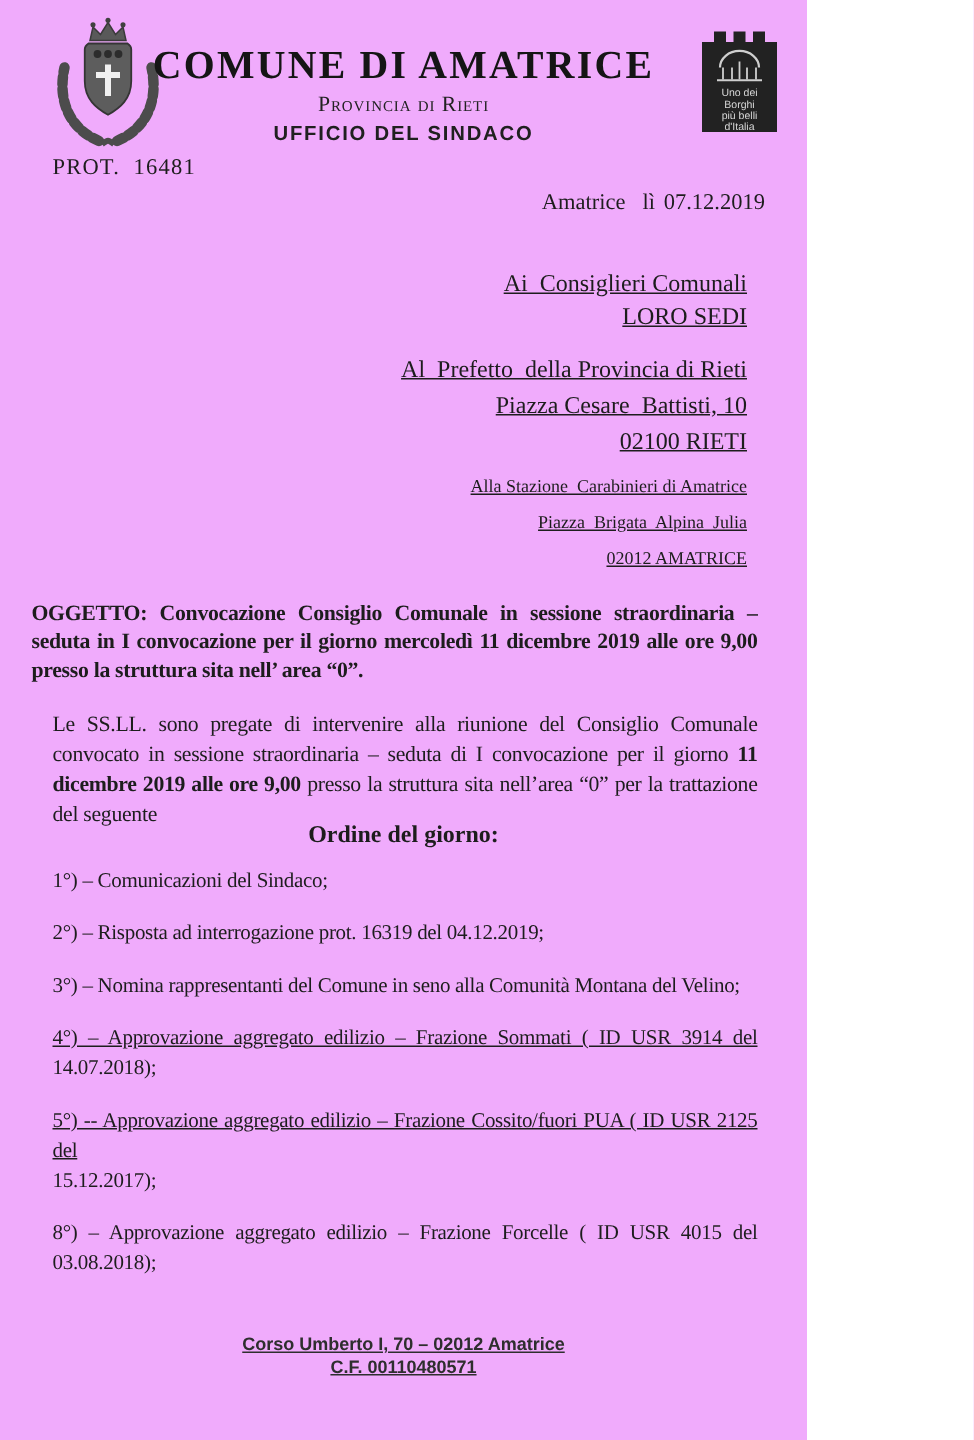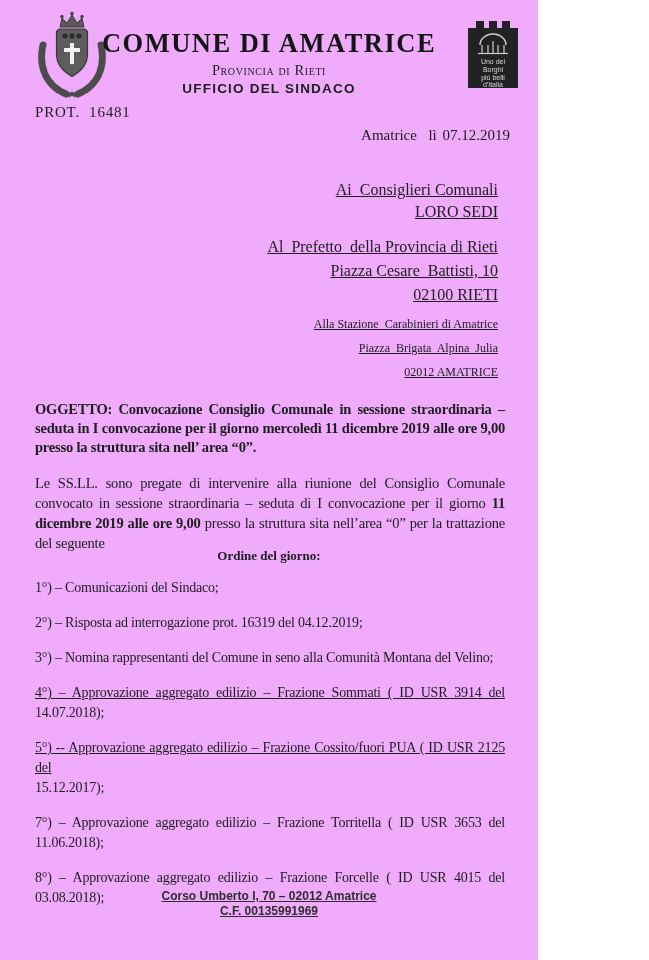--- a/index.html
+++ b/index.html
@@ -28,31 +28,31 @@
   
   .prot{position:absolute;left:35px;top:104px;font-size:15px;letter-spacing:.8px;white-space:pre;}
   .date-line{position:absolute;right:28px;top:127px;font-size:15px;white-space:pre;word-spacing:2px;}
   .rcpt{position:absolute;right:40px;text-align:right;}
   .rcpt div{white-space:pre;text-decoration:underline;}
   .rcpt-1{top:179px;font-size:16px;line-height:22px;}
   .rcpt-2{top:235px;font-size:16px;line-height:24px;}
   .rcpt-3{top:312px;font-size:12px;line-height:24px;}
   
   .subject{
-    position:absolute;left:35px;right:33px;top:400px;
+    position:absolute;left:21px;right:33px;top:400px;
     font-size:14.5px;font-weight:bold;line-height:19px;text-align:justify;letter-spacing:-.2px;
   }
   .body-par{
     position:absolute;left:35px;right:33px;top:473px;margin:0;
     font-size:14.5px;line-height:20px;text-align:justify;letter-spacing:-.2px;
   }
   .body-par .b{font-weight:bold;}
   .agenda-title{
     position:absolute;left:0;right:0;top:548px;text-align:center;
-    font-size:13px;font-weight:bold;
+    font-size:16px;font-weight:bold;
   }
   
   .agenda{position:absolute;left:35px;right:33px;top:578px;font-size:14px;letter-spacing:-.2px;}
   .agenda-item{line-height:20px;margin-bottom:15px;text-align:justify;}
   .agenda-item .l1{text-align:justify;text-align-last:justify;text-decoration:underline;}
   .agenda-item .l2{text-align:left;}
   
   .footer{
     position:absolute;left:0;right:0;top:889px;text-align:center;
     font-family:"Liberation Sans", sans-serif;font-size:12px;font-weight:bold;
@@ -126,22 +126,21 @@
     <div class="agenda-item">2°) – Risposta ad interrogazione prot. 16319 del 04.12.2019;</div>
     <div class="agenda-item">3°) – Nomina rappresentanti del Comune in seno alla Comunità Montana del Velino;</div>
     <div class="agenda-item">
       <div class="l1">4°) – Approvazione aggregato edilizio – Frazione Sommati ( ID USR 3914 del</div>
       <div class="l2">14.07.2018);</div>
     </div>
     <div class="agenda-item">
       <div class="l1">5°) -- Approvazione aggregato edilizio – Frazione Cossito/fuori PUA ( ID USR 2125 del</div>
       <div class="l2">15.12.2017);</div>
     </div>
-    <div class="agenda-item">7°) – Approvazione aggregato edilizio – Frazione Torritella ( ID USR 3653 del 11.06.2018);</div>
     <div class="agenda-item">8°) – Approvazione aggregato edilizio – Frazione Forcelle ( ID USR 4015 del 03.08.2018);</div>
   </div>
 
   <div class="footer">
     <div>Corso Umberto I, 70 – 02012 Amatrice</div>
-    <div>C.F. 00135991969</div>
+    <div>C.F. 00110480571</div>
   </div>
 
 </div>
 
 </body></html>

